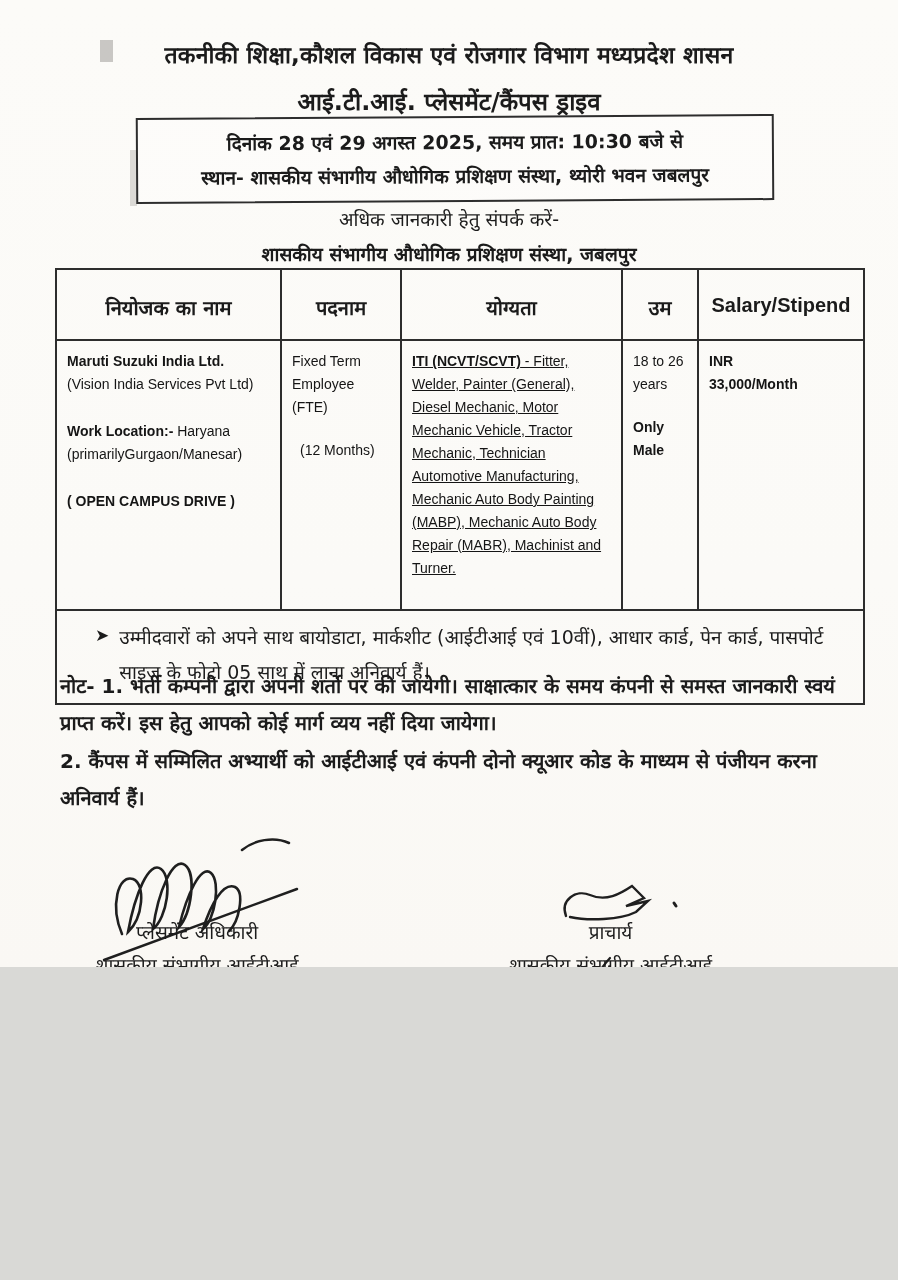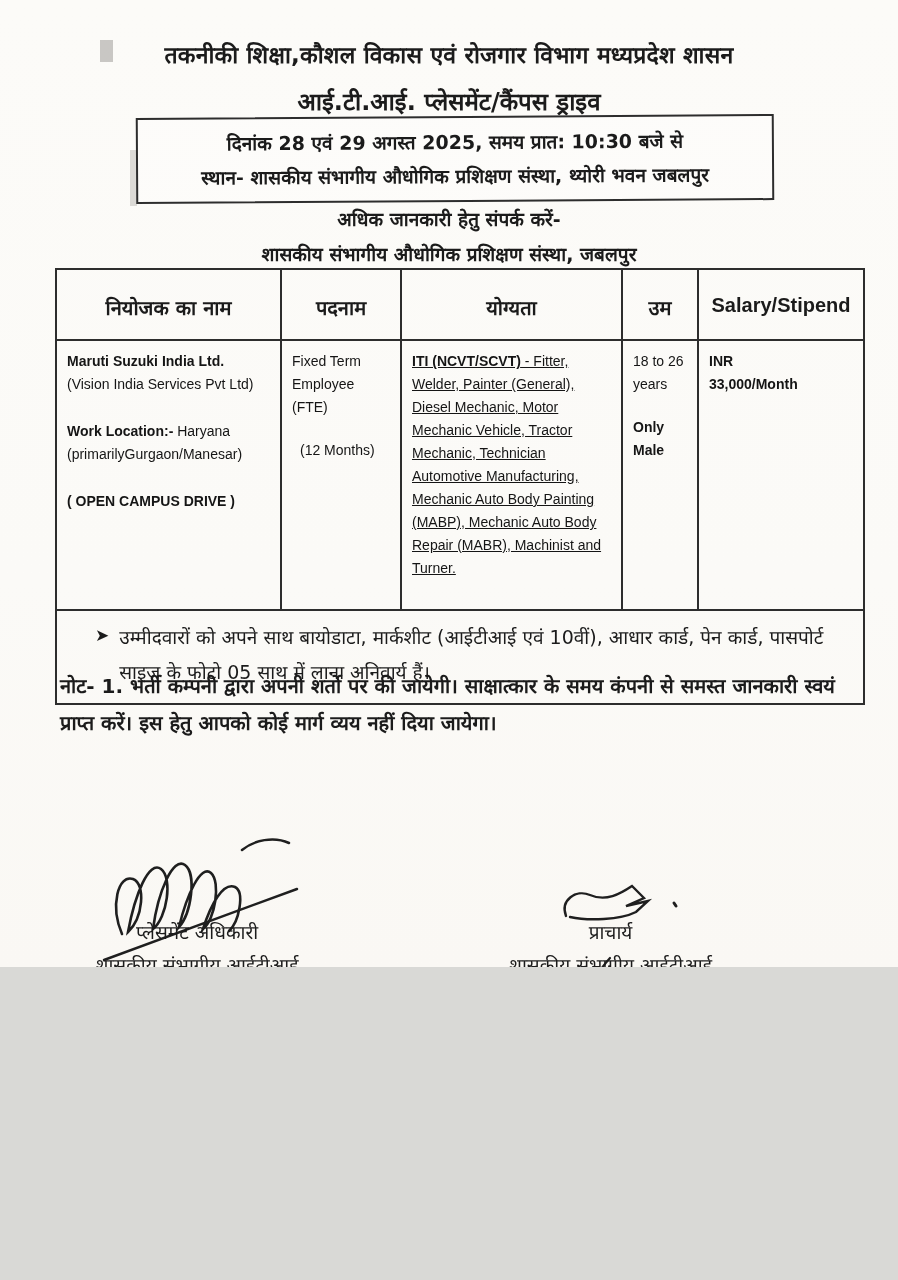--- a/index.html
+++ b/index.html
@@ -14,21 +14,21 @@
   }
   .centered{position:absolute;left:0;right:0;text-align:center;}
   .doc-title{top:38px;font-size:23px;font-weight:700;letter-spacing:.2px;}
   .doc-subtitle{top:84px;font-size:24px;font-weight:700;}
   .event-box{
     position:absolute;left:136px;top:116px;width:626px;
     border:2px solid #2d2d2d;background:rgba(255,255,255,.25);
     padding:7px 4px;transform:rotate(-.35deg);
   }
   .event-line{text-align:center;font-size:19px;font-weight:700;line-height:34px;white-space:nowrap;}
-  .contact-1{top:206px;font-size:19px;font-weight:700;}
+  .contact-1{top:206px;font-size:19px;font-weight:400;}
   .contact-2{top:241px;font-size:19px;font-weight:700;}
 
   table.main{
     position:absolute;left:55px;top:268px;width:808px;
     border-collapse:collapse;table-layout:fixed;
   }
   table.main th,table.main td{
     border:2px solid #2d2d2d;vertical-align:top;
   }
   table.main th{
@@ -140,20 +140,21 @@
           <span class="arrow-marker">➤</span>
           <span class="note-row-text">उम्मीदवारों को अपने साथ बायोडाटा, मार्कशीट (आईटीआई एवं 10वीं), आधार कार्ड, पेन कार्ड, पासपोर्ट साइज के फोटो 05 साथ में लाना अनिवार्य हैं।</span>
         </div>
       </td>
     </tr>
   </tbody>
     </table>
 
   <div class="notes">
     <p>नोट- 1. भर्ती कम्पनी द्वारा अपनी शर्तो पर की जायेगी। साक्षात्कार के समय कंपनी से समस्त जानकारी स्वयं प्राप्त करें। इस हेतु आपको कोई मार्ग व्यय नहीं दिया जायेगा।</p>
+    <p>2. कैंपस में सम्मिलित अभ्यार्थी को आईटीआई एवं कंपनी दोनो क्यूआर कोड के माध्यम से पंजीयन करना अनिवार्य हैं।</p>
   </div>
 
   <svg class="sig-svg" style="left:92px;top:834px;width:230px;height:130px" viewBox="0 0 230 130">
     <path d="M150,16 C162,6 182,2 197,9" stroke-width="2.5"></path>
     <path d="M30,100 C18,72 26,40 41,45 C54,50 51,84 36,98 C43,60 57,26 69,35 C81,44 75,84 61,95 C66,58 81,22 93,31 C105,40 99,80 87,93 C95,60 109,30 119,39 C129,48 123,86 111,95 C119,70 131,48 143,53 C153,58 147,88 137,97" stroke-width="2.6"></path>
     <path d="M205,55 L12,126" stroke-width="2.4"></path>
   </svg>
   <div class="sig-text sig-left-text">
     <div>प्लेसमेंट अधिकारी</div>
     <div>शासकीय संभागीय आईटीआई</div>

